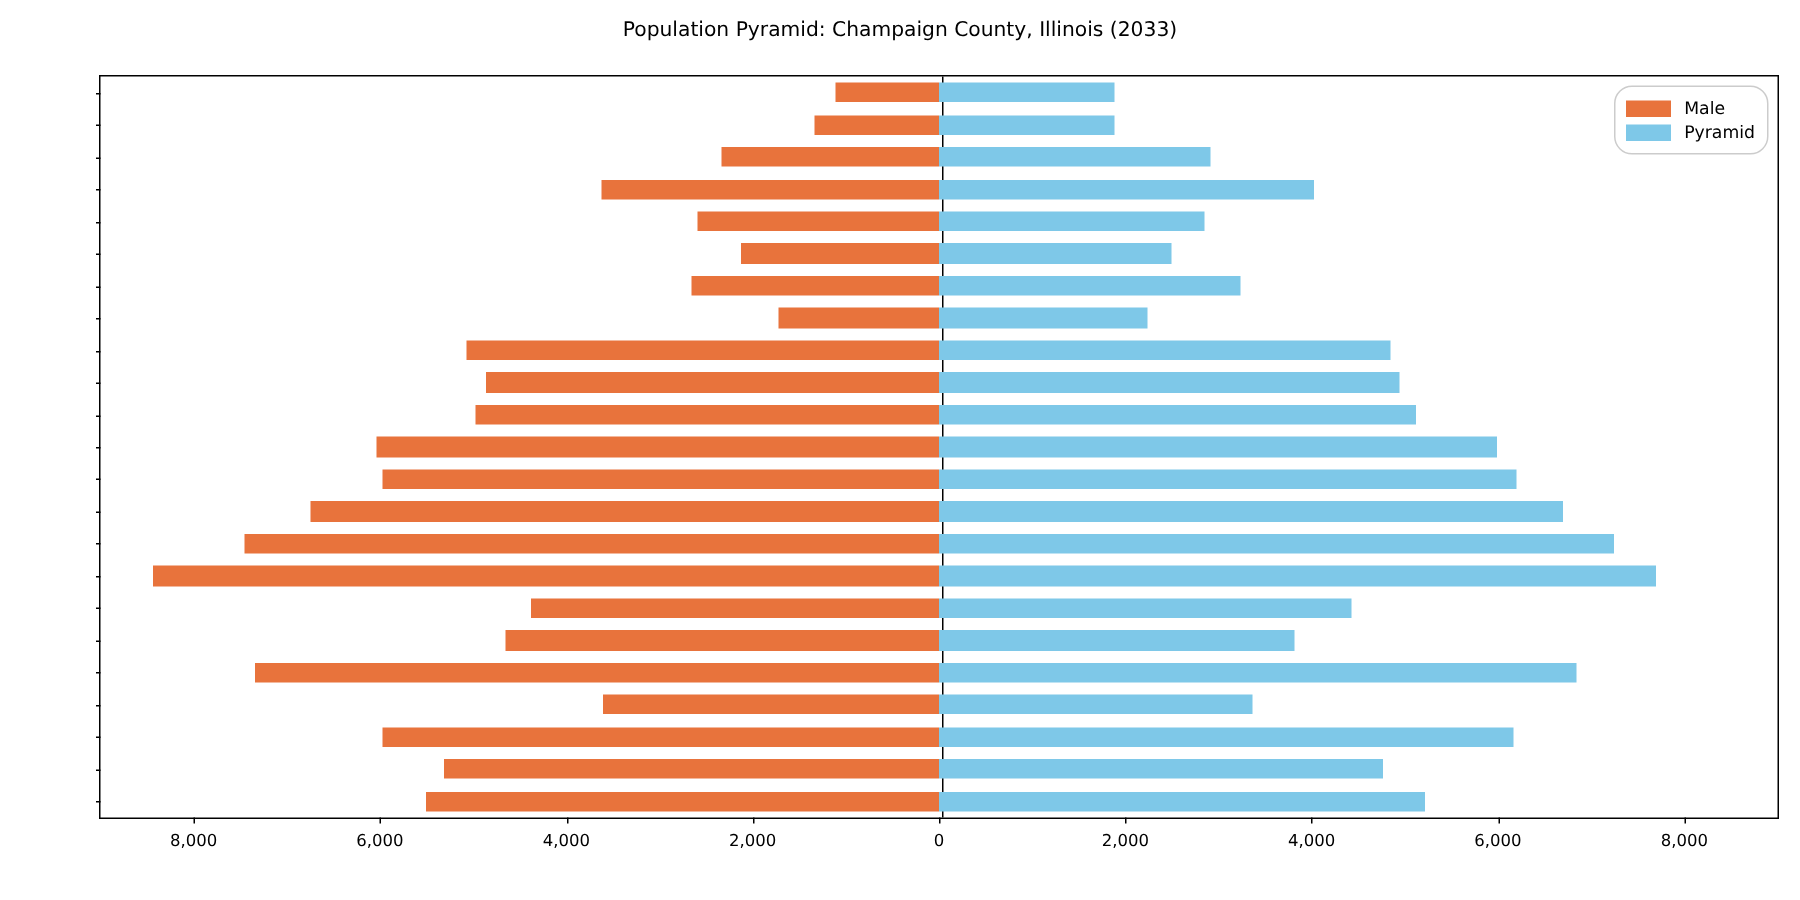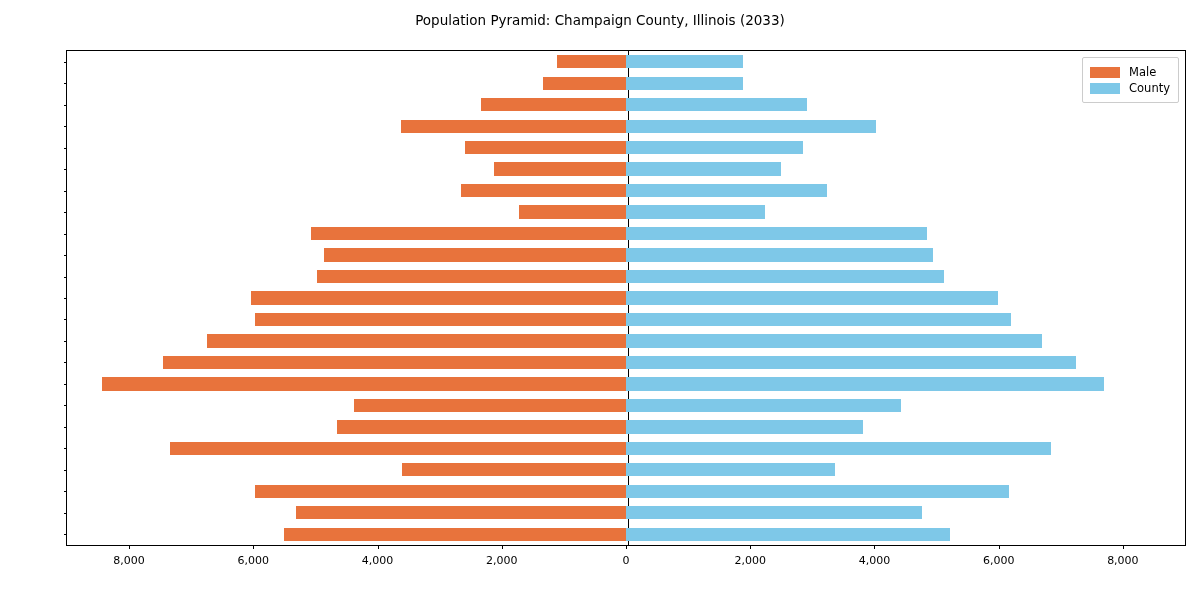--- a/index.html
+++ b/index.html
@@ -37,21 +37,21 @@
   
   .xtickmark{position:absolute;bottom:-3.5px;width:1px;height:3.5px;background:#000;}
   .xticklabel{
     position:absolute;bottom:-22px;font-size:11px;color:#000;
     transform:translateX(-50%);white-space:nowrap;
   }
 
   
   #legend{
     position:absolute;right:6px;top:6px;
-    border:1px solid #cccccc;border-radius:2px;background:#ffffff;
+    border:1px solid #cccccc;border-radius:12px;background:#ffffff;
     padding:5px 8px 5px 7px;
   }
   .legrow{display:flex;align-items:center;margin:2px 0;}
   .legswatch{width:30px;height:11px;margin-right:9px;}
   .leglabel{font-size:11.5px;color:#000;}
 </style>
 </head>
 <body>
 
 <div id="figure">
@@ -202,18 +202,18 @@
         </div>
     </div>
 
     <div id="legend">
         <div class="legrow">
           <span class="legswatch" style="background: rgb(232, 115, 60);"></span>
           <span class="leglabel">Male</span>
         </div>
         <div class="legrow">
           <span class="legswatch" style="background: rgb(126, 200, 232);"></span>
-          <span class="leglabel">County</span>
+          <span class="leglabel">Pyramid</span>
         </div>
       </div>
   </div>
 
 </div>
 
 </body></html>

